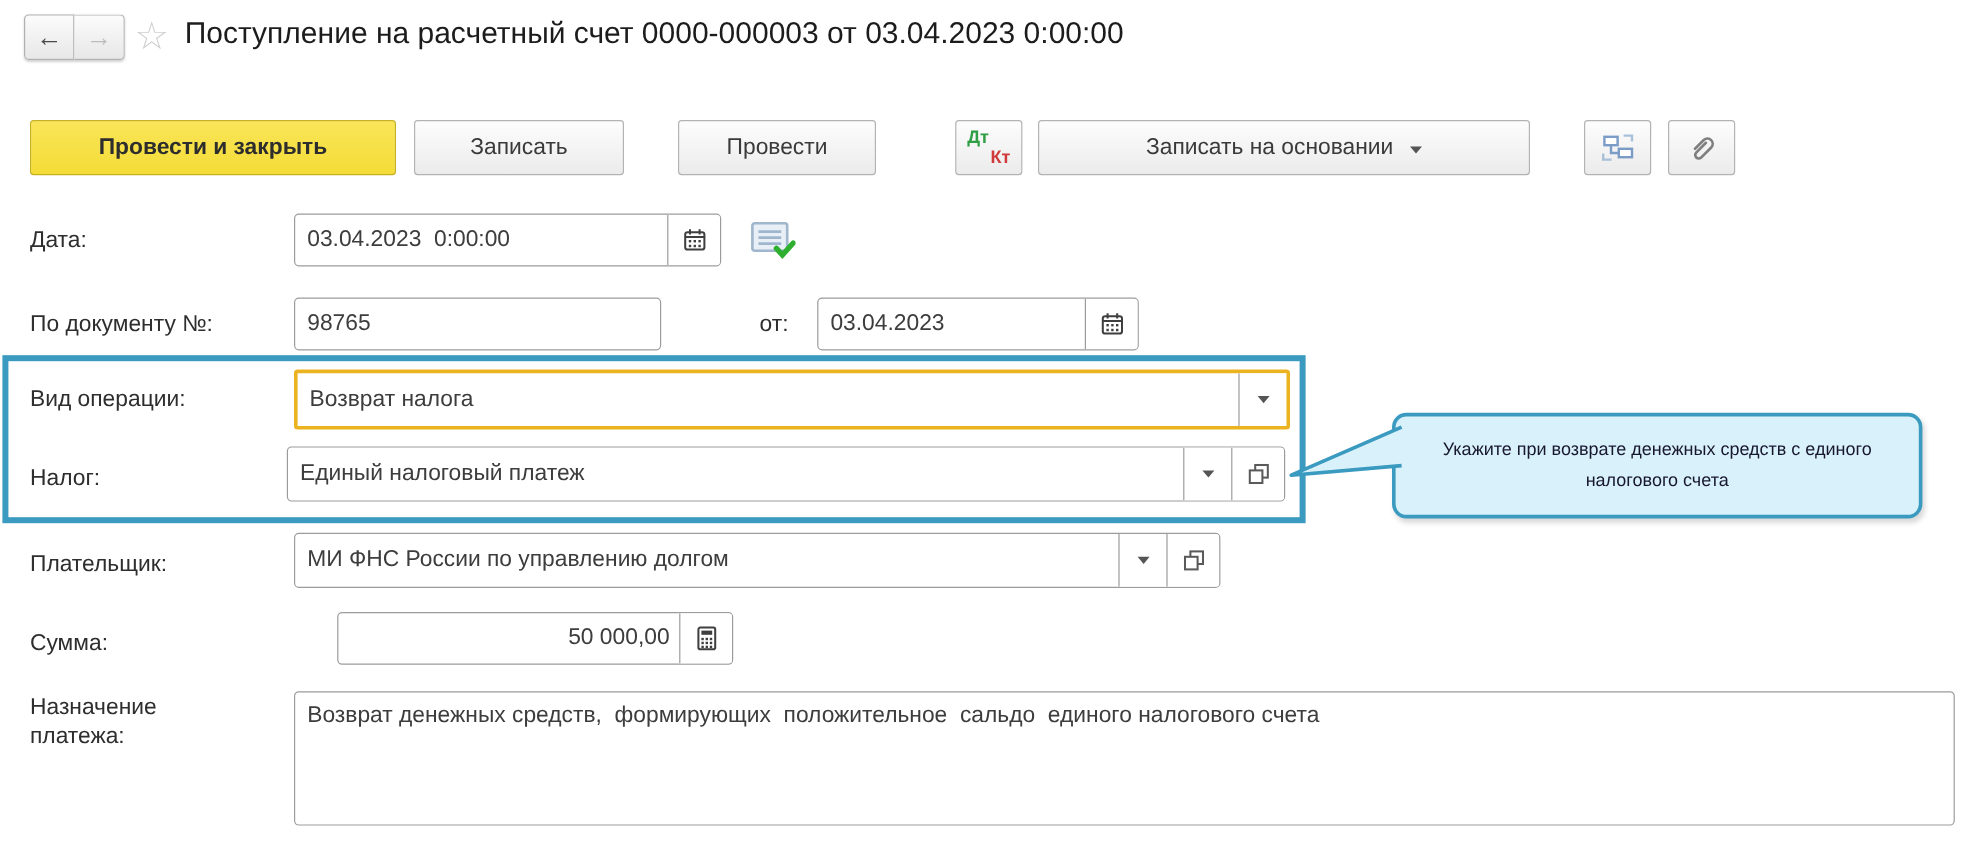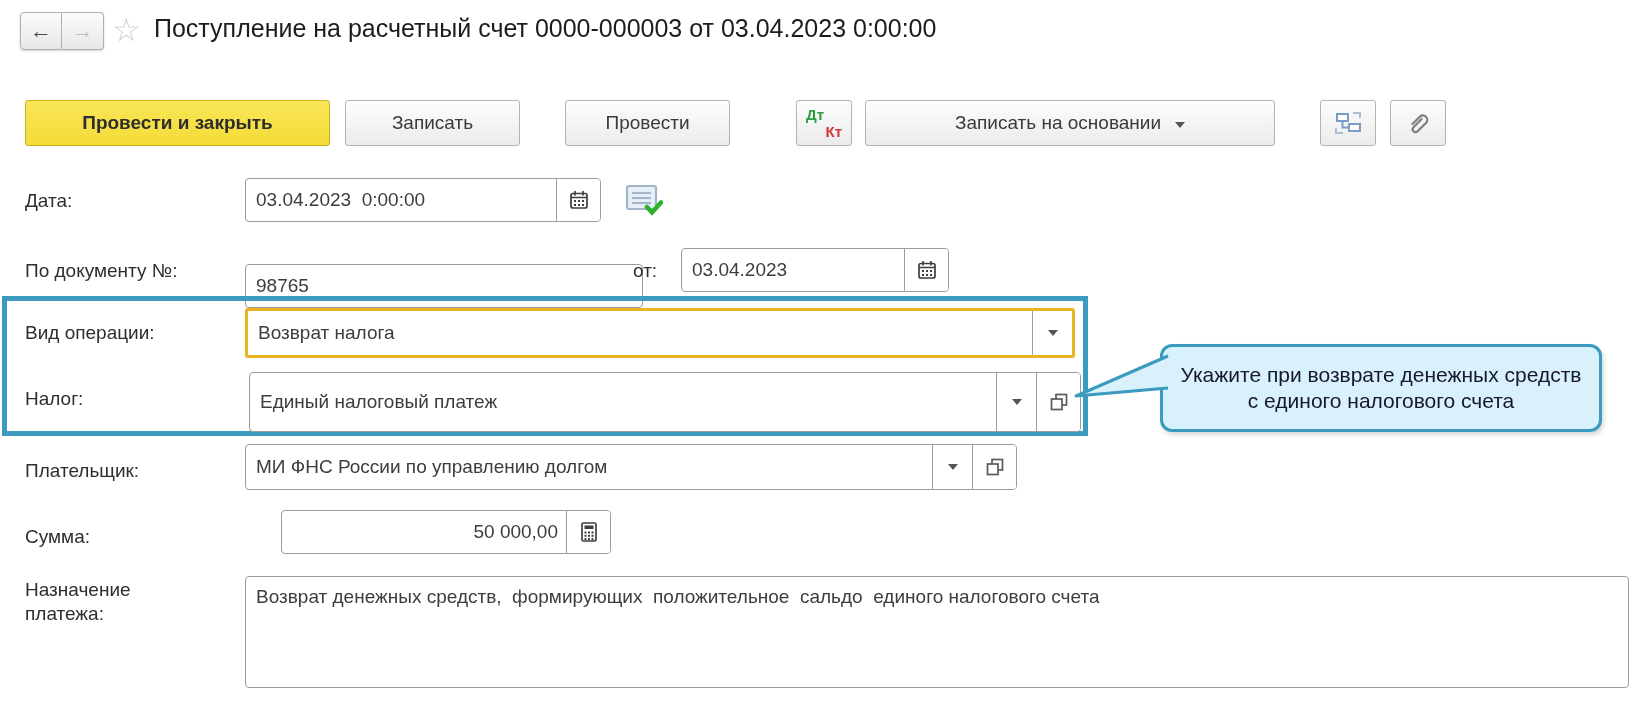--- a/index.html
+++ b/index.html
@@ -72,21 +72,21 @@
 
   
   .hlbox {
     position:absolute; left:2px; top:296px; width:1086px; height:140px;
     border:5px solid #3a9abf; background:transparent; pointer-events:none;
   }
   .callout {
     position:absolute; left:1160px; top:344px; width:442px; height:88px;
     background:#d9f1fa; border:3px solid #3a9abf; border-radius:12px;
     display:flex; align-items:center; justify-content:center; text-align:center;
-    font-size:21px; line-height:26px; color:#17172e; padding:0 14px;
+    font-size:15px; line-height:26px; color:#17172e; padding:0 14px;
     box-shadow:2px 3px 4px rgba(0,0,0,0.15);
   }
   .callout-tail { position:absolute; left:1072px; top:348px; }
 
   .posted-icon { position:absolute; left:625px; top:184px; }
 </style>
 </head>
 <body>
 
 <div class="abs navgroup">
@@ -148,21 +148,21 @@
 </div>
 <svg class="posted-icon" width="38" height="32" viewBox="0 0 38 32">
   <rect x="2" y="2" width="29" height="23" rx="2" fill="#e9eff6" stroke="#9fb6cc" stroke-width="2.2"></rect>
   <line x1="7" y1="9" x2="26" y2="9" stroke="#9fb6cc" stroke-width="2.2"></line>
   <line x1="7" y1="14" x2="26" y2="14" stroke="#9fb6cc" stroke-width="2.2"></line>
   <line x1="7" y1="19" x2="26" y2="19" stroke="#9fb6cc" stroke-width="2.2"></line>
   <path d="M22 23 l5 5.5 l9 -10" fill="none" stroke="#2faf2f" stroke-width="4.5" stroke-linecap="round"></path>
 </svg>
 
 <div class="flabel" style="left:25px; top:260px;">По документу №:</div>
-<div class="field" style="left:245px; top:264px; width:398px;">
+<div class="field" style="left:245px; top:248px; width:306px;">
   <input type="text" value="98765" style="">
 </div>
 <div class="flabel" style="left:633px; top:260px;">от:</div>
 <div class="field" style="left:681px; top:248px; width:268px;">
   <input type="text" value="03.04.2023" style="">
   <span class="seg">
     <svg width="22" height="22" viewBox="0 0 22 22">
       <rect x="3" y="4.5" width="16" height="14.5" rx="2" fill="none" stroke="#3f3f3f" stroke-width="1.7"></rect>
       <line x1="7" y1="2" x2="7" y2="6.5" stroke="#3f3f3f" stroke-width="1.7"></line>
       <line x1="15" y1="2" x2="15" y2="6.5" stroke="#3f3f3f" stroke-width="1.7"></line>
@@ -183,21 +183,21 @@
 
 <div class="flabel" style="left:25px; top:322px;">Вид операции:</div>
 <div class="field combo-focus" style="left:245px; top:308px; width:830px;">
   <input type="text" value="Возврат налога" style="">
   <span class="seg caret-seg">
     <span class="caret-down" style="margin:0;"></span>
   </span>
 </div>
 
 <div class="flabel" style="left:25px; top:388px;">Налог:</div>
-<div class="field" style="left:249px; top:372px; width:832px; height:60px;">
+<div class="field" style="left:239px; top:372px; width:832px; height:46px;">
   <input type="text" value="Единый налоговый платеж" style="">
   <span class="seg caret-seg">
     <span class="caret-down" style="margin:0;"></span>
   </span>
   <span class="seg">
     <svg width="20" height="20" viewBox="0 0 20 20">
       <rect x="7" y="2.5" width="10.5" height="10.5" fill="none" stroke="#5a5a5a" stroke-width="1.7"></rect>
       <rect x="2.5" y="7" width="10.5" height="10.5" fill="#ffffff" stroke="#5a5a5a" stroke-width="1.7"></rect>
     </svg>
   </span>

